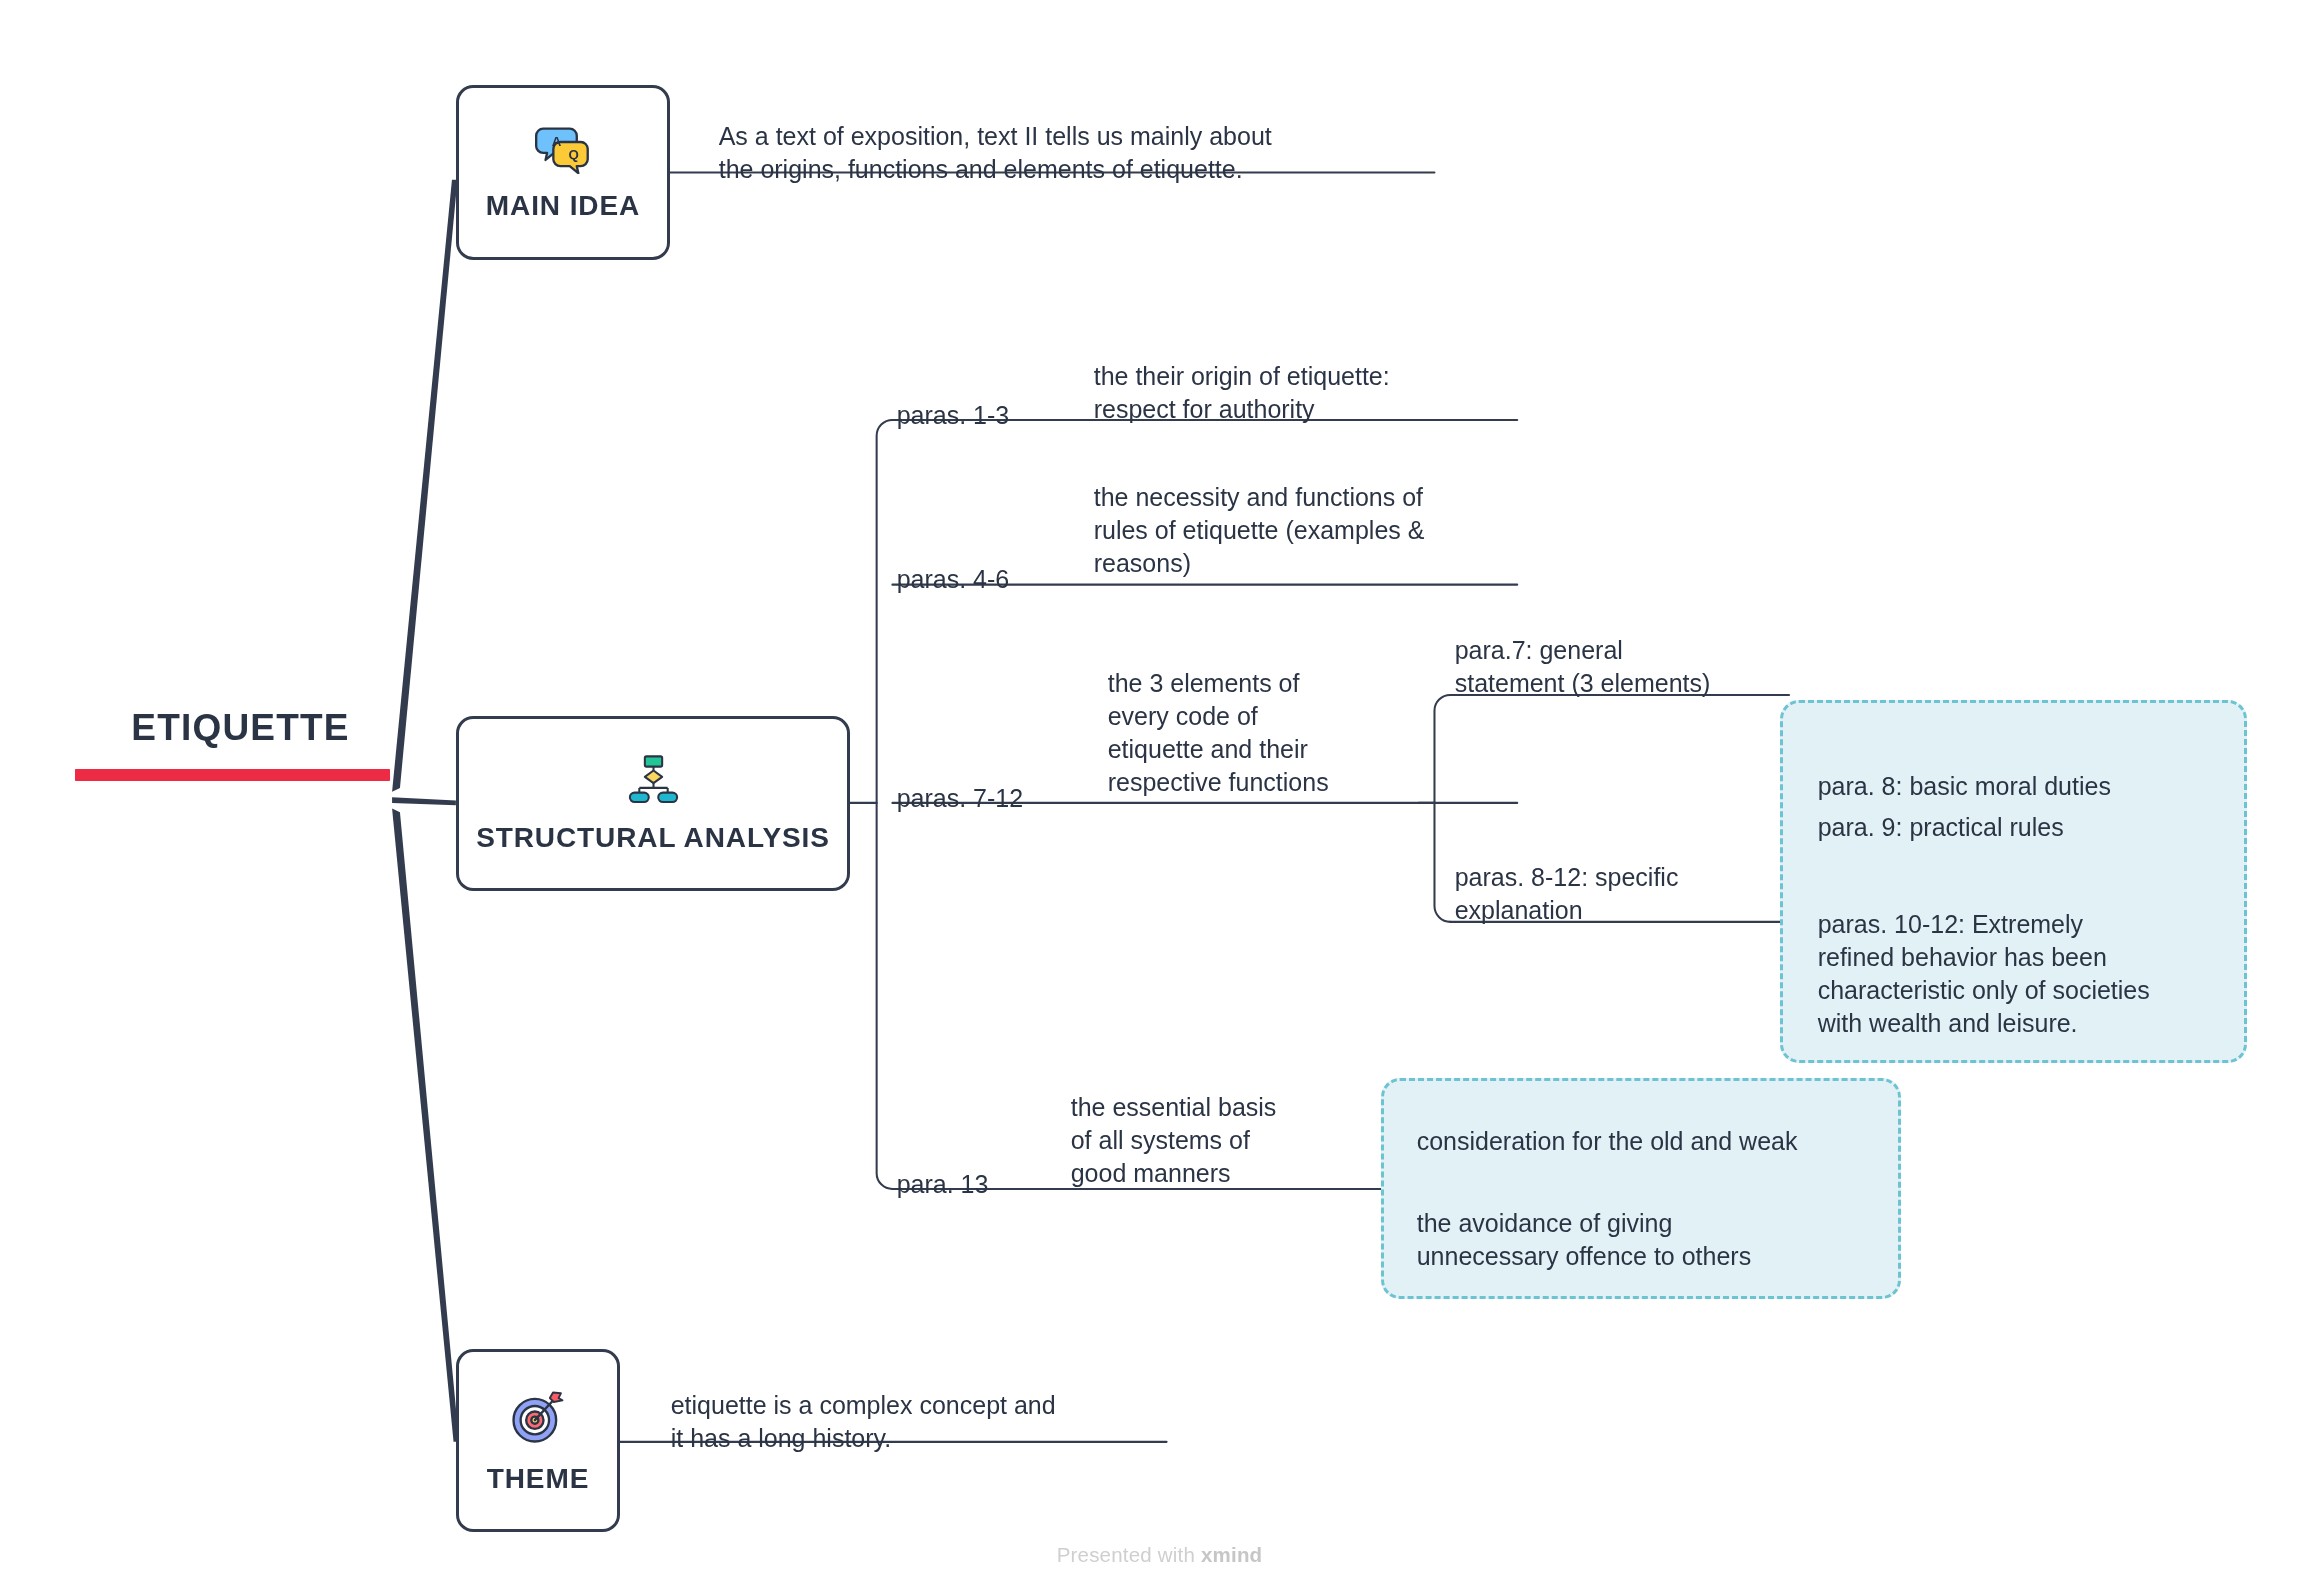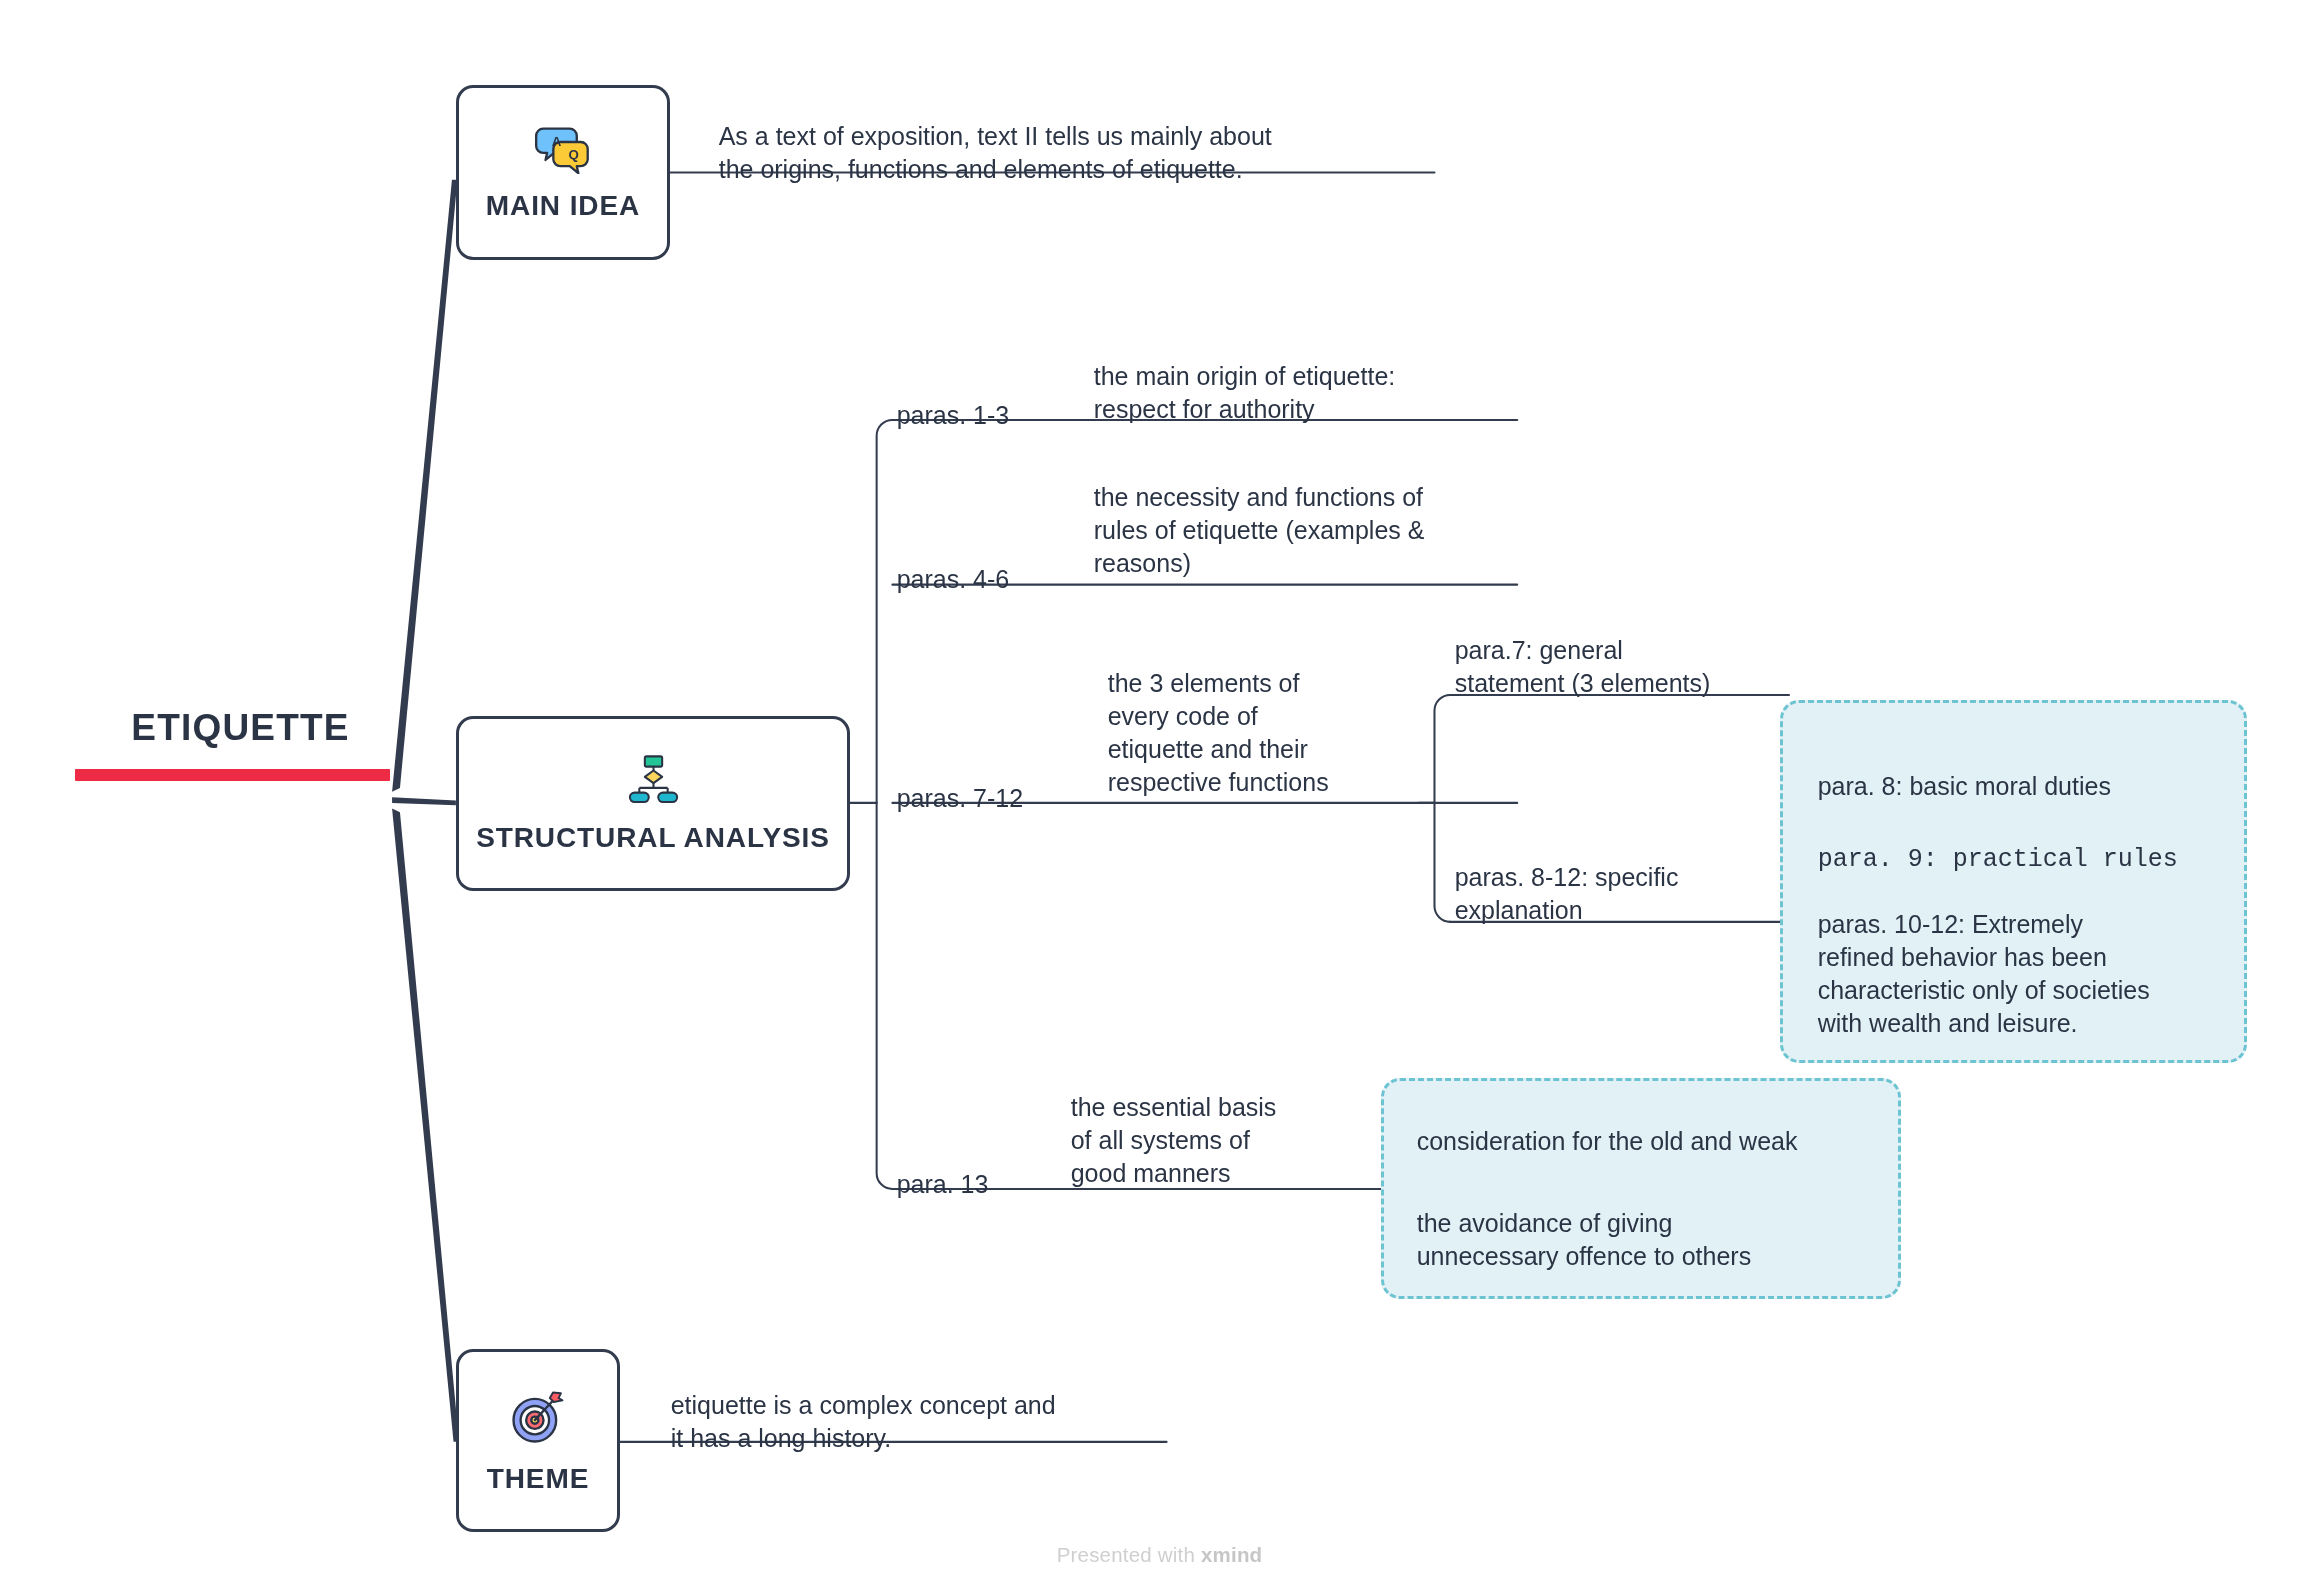--- a/index.html
+++ b/index.html
@@ -249,21 +249,21 @@
 
   <div class="u-topic" style="left:714px; top:87px; width:709px;">
     <span class="u-text">As a text of exposition, text II tells us mainly about
 the origins, functions and elements of etiquette.</span>
   </div>
 
   <div class="u-topic" style="left:892px; top:366px; width:197px;">
     <span class="u-text">paras. 1-3</span>
   </div>
   <div class="u-topic" style="left:1089px; top:327px; width:418px;">
-    <span class="u-text">the main origin of etiquette:
+    <span class="u-text">the their origin of etiquette:
 respect for authority</span>
   </div>
 
   <div class="u-topic" style="left:892px; top:530px; width:197px;">
     <span class="u-text">paras. 4-6</span>
   </div>
   <div class="u-topic" style="left:1089px; top:448px; width:441px;">
     <span class="u-text">the necessity and functions of
 rules of etiquette (examples &amp;
 reasons)</span>
@@ -286,21 +286,21 @@
 
   <div class="u-topic" style="left:1450px; top:828px; width:331px;">
     <span class="u-text">paras. 8-12: specific
 explanation</span>
   </div>
 
   <div class="u-topic" style="left:1813px; top:737px; width:410px;">
     <span class="u-text">para. 8: basic moral duties</span>
   </div>
 
-  <div class="u-topic" style="left:1813px; top:810px; width:410px;font-family:Liberation Mono, monospace;">
+  <div class="u-topic" style="left:1813px; top:778px; width:410px;">
     <span class="u-text">para. 9: practical rules</span>
   </div>
 
   <div class="u-topic" style="left:1813px; top:875px; width:426px;">
     <span class="u-text">paras. 10-12: Extremely
 refined behavior has been
 characteristic only of societies
 with wealth and leisure.</span>
   </div>
 

